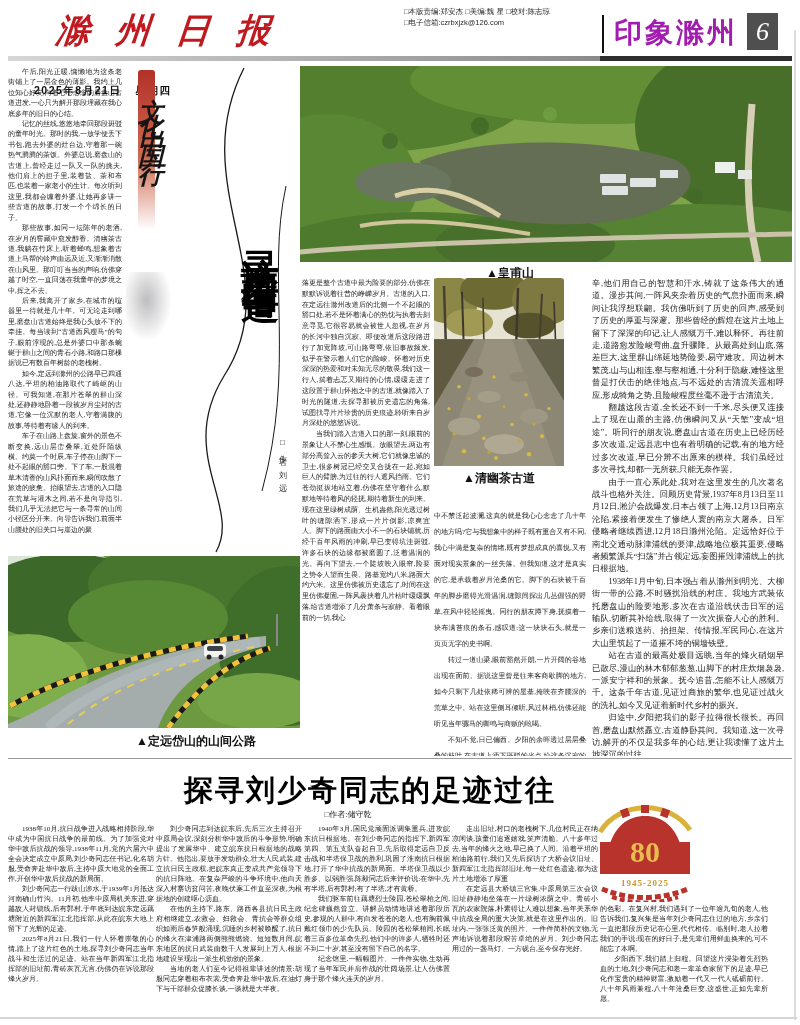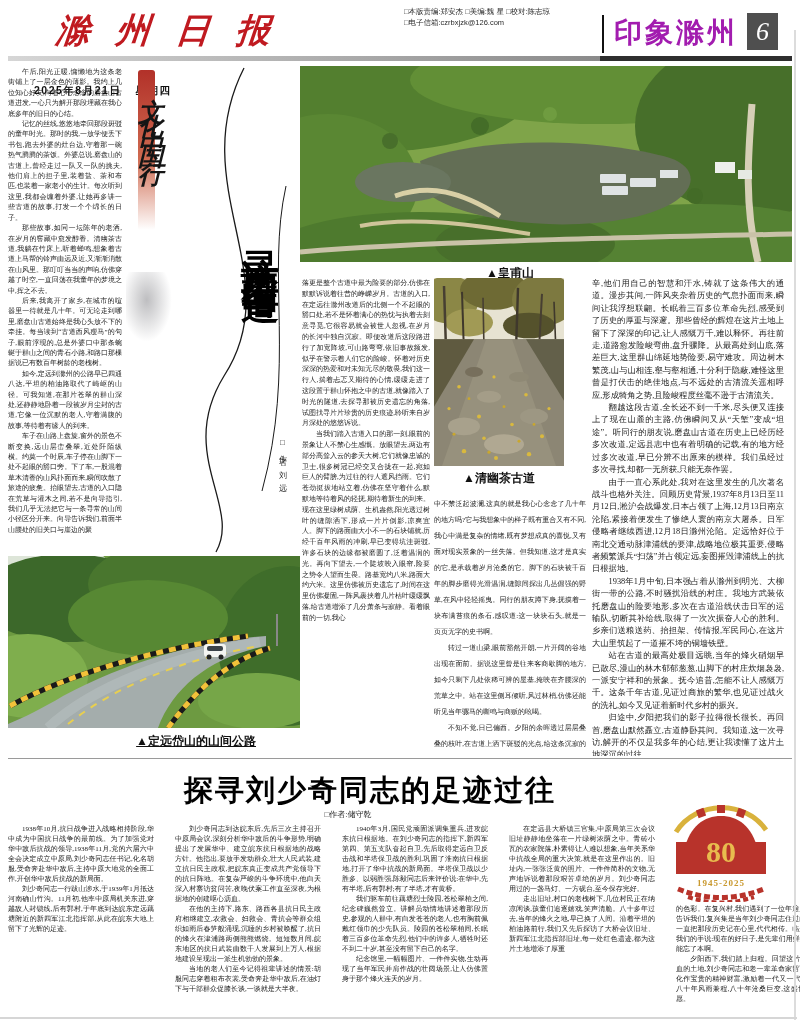--- a/index.html
+++ b/index.html
@@ -44,33 +44,33 @@
   .article-author{position:absolute;left:152px;top:372px;writing-mode:vertical-rl;text-orientation:upright;
     font-size:8px;letter-spacing:2px;color:#222;}
 
   
   .photo-main{left:300px;top:66px;width:492px;height:196px;}
   .caption{font-size:12px;font-weight:bold;color:#111;}
   .caption-main{left:300px;top:265px;width:492px;padding-left:186px;box-sizing:border-box;}
   .col-m1{left:302px;top:278px;width:128px;height:478px;font-size:7px;line-height:10.8px;overflow:hidden;}
   .col-m2{left:434px;top:278px;width:152px;height:478px;overflow:hidden;}
   .photo-path{width:130px;height:188px;display:block;}
-  .caption-path{width:130px;text-align:center;margin:4px 0 9px;}
+  .caption-path{width:130px;text-align:center;margin:4px 0 21px;}
   .m2text{font-size:7px;line-height:16px;}
   .col-m3{left:592px;top:278px;width:192px;height:478px;font-size:8.3px;line-height:12.4px;overflow:hidden;}
   .photo-road{left:8px;top:556px;width:292px;height:172px;}
-  .caption-road{left:8px;top:733px;width:248px;text-align:right;text-decoration:underline;}
+  .caption-road{left:8px;top:733px;width:248px;text-align:right;}
 
   .story-divider{left:8px;top:758px;width:784px;height:1px;background:#9a9a9a;}
 
   
   .bottom-title{left:8px;top:771px;width:724px;text-align:center;font-size:29px;font-weight:900;
     letter-spacing:2px;color:#000;}
   .bottom-author{left:8px;top:809px;width:680px;text-align:center;font-size:8px;color:#222;}
-  .bottom-cols{left:8px;top:824px;width:784px;height:190px;display:flex;gap:21px;}
+  .bottom-cols{left:8px;top:824px;width:784px;height:190px;display:flex;gap:2px;}
   .bcol{width:146px;flex:0 0 146px;overflow:hidden;font-size:7px;line-height:10px;}
   .bcol.last{flex:0 0 168px;width:168px;position:relative;padding-top:80px;box-sizing:border-box;overflow:visible;}
   .badge{position:absolute;left:-8px;top:-38px;width:106px;height:116px;}
 
   .edge-right{left:794px;top:30px;width:2px;height:990px;background:#dcdcdc;}
   .edge-bottom{left:0;top:1017px;width:797px;height:2px;background:#d6d6d6;}
 </style>
 </head>
 <body>
 
@@ -196,21 +196,21 @@
     </svg>
     <div class="caption caption-path">▲清幽茶古道</div>
     <div class="m2text jtext">
       <p class="noindent">中不禁泛起波澜,这真的就是我心心念念了几十年的地方吗?它与我想象中的样子既有重合又有不同,我心中满是复杂的情绪,既有梦想成真的喜悦,又有面对现实景象的一丝失落。但我知道,这才是真实的它,是承载着岁月沧桑的它。脚下的石块被千百年的脚步磨得光滑温润,缝隙间探出几丛倔强的野草,在风中轻轻摇曳。同行的朋友蹲下身,抚摸着一块布满苔痕的条石,感叹道:这一块块石头,就是一页页无字的史书啊。</p>
       <p>转过一道山梁,眼前豁然开朗,一片开阔的谷地出现在面前。据说这里曾是往来客商歇脚的地方,如今只剩下几处依稀可辨的屋基,掩映在齐腰深的荒草之中。站在这里侧耳倾听,风过林梢,仿佛还能听见当年骡马的嘶鸣与商贩的吆喝。</p>
       <p>不知不觉,日已偏西。夕阳的余晖透过层层叠叠的枝叶,在古道上洒下斑驳的光点,给这条沉寂的老路镀上了一层温暖的金色。这条路上,短短数月间,走过商旅,也走过一代代像我们这样前来寻访的后人。一路行来,历尽艰</p>
     </div>
   </div>
 
   <div class="abs col-m3 jtext">
-    <p class="noindent">辛,他们用自己的智慧和汗水,铸就了这条伟大的通道。漫步其间,一阵风夹杂着历史的气息扑面而来,瞬间让我浮想联翩。长眠着三百多位革命先烈,感受到了历史的厚重与深邃。那些曾经的辉煌在这片土地上留下了深深的印记,让人感慨万千,难以释怀。再往前走,道路愈发险峻弯曲,盘升骤降。从最高处到山底,落差巨大,这里群山绵延地势险要,易守难攻。周边树木繁茂,山与山相连,壑与壑相通,十分利于隐蔽,难怪这里曾是打伏击的绝佳地点,与不远处的古清流关遥相呼应,形成犄角之势,且险峻程度丝毫不逊于古清流关。</p>
+    <p class="noindent">辛,他们用自己的智慧和汗水,铸就了这条伟大的通道。漫步其间,一阵风夹杂着历史的气息扑面而来,瞬间让我浮想联翩。我仿佛听到了历史的回声,感受到了历史的厚重与深邃。那些曾经的辉煌在这片土地上留下了深深的印记,让人感慨万千,难以释怀。再往前走,道路愈发险峻弯曲,盘升骤降。从最高处到山底,落差巨大,这里群山绵延地势险要,易守难攻。周边树木繁茂,山与山相连,壑与壑相通,十分利于隐蔽,难怪这里曾是打伏击的绝佳地点,与不远处的古清流关遥相呼应,形成犄角之势,且险峻程度丝毫不逊于古清流关。</p>
     <p>翻越这段古道,全长还不到一千米,尽头便又连接上了现在山麓的主路,仿佛瞬间又从“天堑”变成“坦途”。听同行的朋友说,磨盘山古道在历史上已经历经多次改道,定远县志中也有着明确的记载,有的地方经过多次改道,早已分辨不出原来的模样。我们虽经过多次寻找,却都一无所获,只能无奈作罢。</p>
     <p>由于一直心系此处,我对在这里发生的几次著名战斗也格外关注。回顾历史背景,1937年8月13日至11月12日,淞沪会战爆发,日本占领了上海,12月13日南京沦陷,紧接着便发生了惨绝人寰的南京大屠杀。日军侵略者继续西进,12月18日滁州沦陷。定远恰好位于南北交通动脉津浦线的要津,战略地位极其重要,侵略者频繁派兵“扫荡”并占领定远,妄图摧毁津浦线上的抗日根据地。</p>
     <p>1938年1月中旬,日本强占着从滁州到明光、大柳街一带的公路,不时骚扰沿线的村庄。我地方武装依托磨盘山的险要地形,多次在古道沿线伏击日军的运输队,切断其补给线,取得了一次次振奋人心的胜利。乡亲们送粮送药、抬担架、传情报,军民同心,在这片大山里筑起了一道摧不垮的铜墙铁壁。</p>
     <p>站在古道的最高处极目远眺,当年的烽火硝烟早已散尽,漫山的林木郁郁葱葱,山脚下的村庄炊烟袅袅,一派安宁祥和的景象。抚今追昔,怎能不让人感慨万千。这条千年古道,见证过商旅的繁华,也见证过战火的洗礼,如今又见证着新时代乡村的振兴。</p>
     <p>归途中,夕阳把我们的影子拉得很长很长。再回首,磨盘山默然矗立,古道静卧其间。我知道,这一次寻访,解开的不仅是我多年的心结,更让我读懂了这片土地深沉的过往。</p>
   </div>
 
   <svg class="abs photo-road" viewBox="0 0 292 172" preserveAspectRatio="none">
     <rect width="292" height="172" fill="#6d9a41"></rect>
     <ellipse cx="30" cy="8" rx="70" ry="22" fill="#dde5d8"></ellipse>
@@ -239,34 +239,35 @@
 
   <div class="abs story-divider"></div>
 
   <div class="abs bottom-title">探寻刘少奇同志的足迹过往</div>
   <div class="abs bottom-author">□作者:储守乾</div>
 
   <div class="abs bottom-cols">
     <div class="bcol jtext">
       <p>1938年10月,抗日战争进入战略相持阶段,华中成为中国抗日战争的最前线。为了加强党对华中敌后抗战的领导,1938年11月,党的六届六中全会决定成立中原局,刘少奇同志任书记,化名胡服,受命奔赴华中敌后,主持中原大地党的全面工作,开创华中敌后抗战的新局面。</p>
       <p>刘少奇同志一行跋山涉水,于1939年1月抵达河南确山竹沟。11月初,他率中原局机关东进,穿越敌人封锁线,后有郭村,于年底到达皖东定远藕塘附近的新四军江北指挥部,从此在皖东大地上留下了光辉的足迹。</p>
+      <p>2025年8月21日,我们一行人怀着崇敬的心情,踏上了这片红色的土地,探寻刘少奇同志当年战斗和生活过的足迹。站在当年新四军江北指挥部的旧址前,青砖灰瓦无言,仿佛仍在诉说那段烽火岁月。</p>
     </div>
     <div class="bcol jtext">
       <p>刘少奇同志到达皖东后,先后三次主持召开中原局会议,深刻分析华中敌后的斗争形势,明确提出了发展华中、建立皖东抗日根据地的战略方针。他指出,要放手发动群众,壮大人民武装,建立抗日民主政权,把皖东真正变成共产党领导下的抗日阵地。在复杂严峻的斗争环境中,他白天深入村寨访贫问苦,夜晚伏案工作直至深夜,为根据地的创建呕心沥血。</p>
       <p>在他的主持下,路东、路西各县抗日民主政府相继建立,农救会、妇救会、青抗会等群众组织如雨后春笋般涌现,沉睡的乡村被唤醒了,抗日的烽火在津浦路两侧熊熊燃烧。短短数月间,皖东地区的抗日武装由数千人发展到上万人,根据地建设呈现出一派生机勃勃的景象。</p>
       <p>当地的老人们至今记得祖辈讲述的情景:胡服同志穿着粗布衣裳,受命奔赴华中敌后,在油灯下与干部群众促膝长谈,一谈就是大半夜。</p>
     </div>
     <div class="bcol jtext">
       <p>1940年3月,国民党顽固派调集重兵,进攻皖东抗日根据地。在刘少奇同志的指挥下,新四军第四、第五支队奋起自卫,先后取得定远自卫反击战和半塔保卫战的胜利,巩固了淮南抗日根据地,打开了华中抗战的新局面。半塔保卫战以少胜多、以弱胜强,陈毅同志后来评价说:在华中,先有半塔,后有郭村;有了半塔,才有黄桥。</p>
       <p>我们驱车前往藕塘烈士陵园,苍松翠柏之间,纪念碑巍然耸立。讲解员动情地讲述着那段历史,参观的人群中,有白发苍苍的老人,也有胸前佩戴红领巾的少先队员。陵园的苍松翠柏间,长眠着三百多位革命先烈,他们中的许多人,牺牲时还不到二十岁,甚至没有留下自己的名字。</p>
       <p>纪念馆里,一幅幅图片、一件件实物,生动再现了当年军民并肩作战的壮阔场景,让人仿佛置身于那个烽火连天的岁月。</p>
     </div>
     <div class="bcol jtext">
+      <p>走出旧址,村口的老槐树下,几位村民正在纳凉闲谈,孩童们追逐嬉戏,笑声清脆。八十多年过去,当年的烽火之地,早已换了人间。沿着平坦的柏油路前行,我们又先后探访了大桥会议旧址、新四军江北指挥部旧址,每一处红色遗迹,都为这片土地增添了厚重</p>
       <p>在定远县大桥镇三官集,中原局第三次会议旧址静静地坐落在一片绿树浓荫之中。青砖小瓦的农家院落,朴素得让人难以想象,当年关系华中抗战全局的重大决策,就是在这里作出的。旧址内,一张张泛黄的照片、一件件简朴的文物,无声地诉说着那段艰苦卓绝的岁月。刘少奇同志用过的一盏马灯、一方砚台,至今保存完好。</p>
-      <p>走出旧址,村口的老槐树下,几位村民正在纳凉闲谈,孩童们追逐嬉戏,笑声清脆。八十多年过去,当年的烽火之地,早已换了人间。沿着平坦的柏油路前行,我们又先后探访了大桥会议旧址、新四军江北指挥部旧址,每一处红色遗迹,都为这片土地增添了厚重</p>
     </div>
     <div class="bcol last jtext">
       <svg class="badge" viewBox="0 0 106 116">
         <path d="M8,46 C28,14 78,14 98,44" stroke="#d9b23c" stroke-width="5" fill="none"></path>
         <rect x="8" y="56" width="12" height="32" fill="#b8332b"></rect>
         <rect x="86" y="56" width="12" height="32" fill="#b8332b"></rect>
         <path d="M16,64 C22,40 36,30 53,30 C70,30 84,40 90,64 L90,88 L16,88 Z" fill="#b8332b"></path>
         <rect x="29" y="23" width="8" height="8" fill="#b8332b" transform="rotate(-20 33 27)"></rect>
         <rect x="49" y="19" width="8" height="8" fill="#b8332b"></rect>
         <rect x="69" y="23" width="8" height="8" fill="#b8332b" transform="rotate(20 73 27)"></rect>

